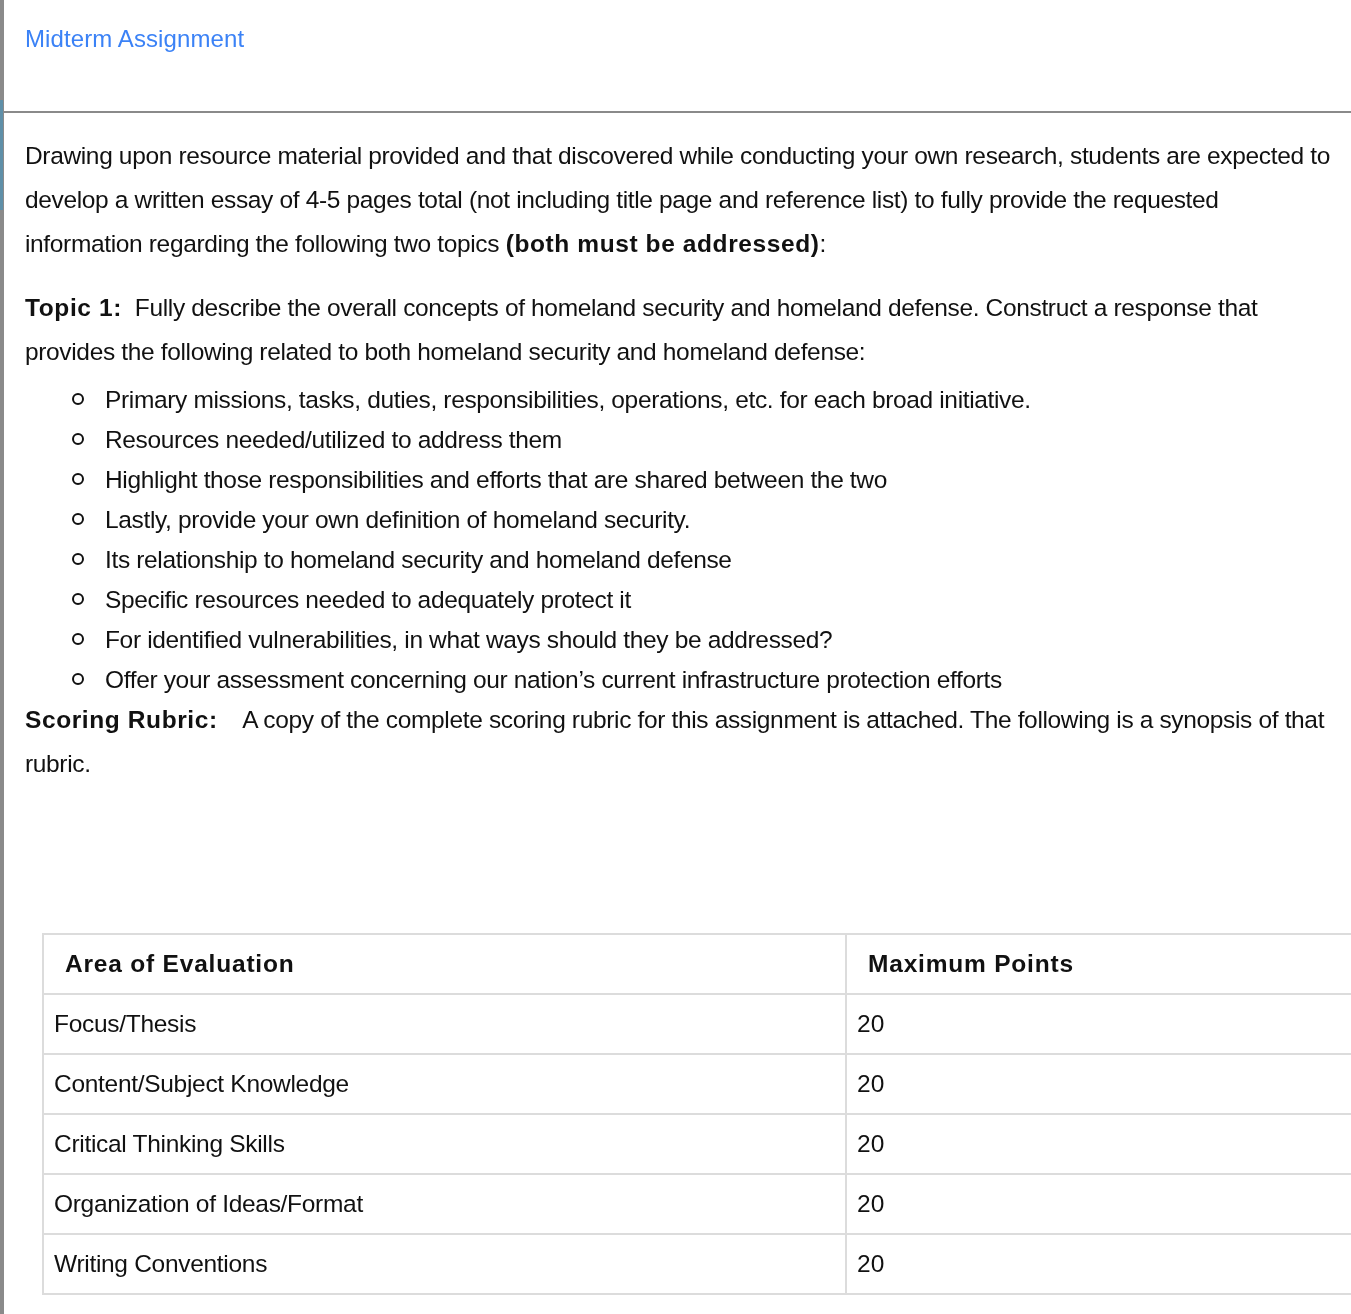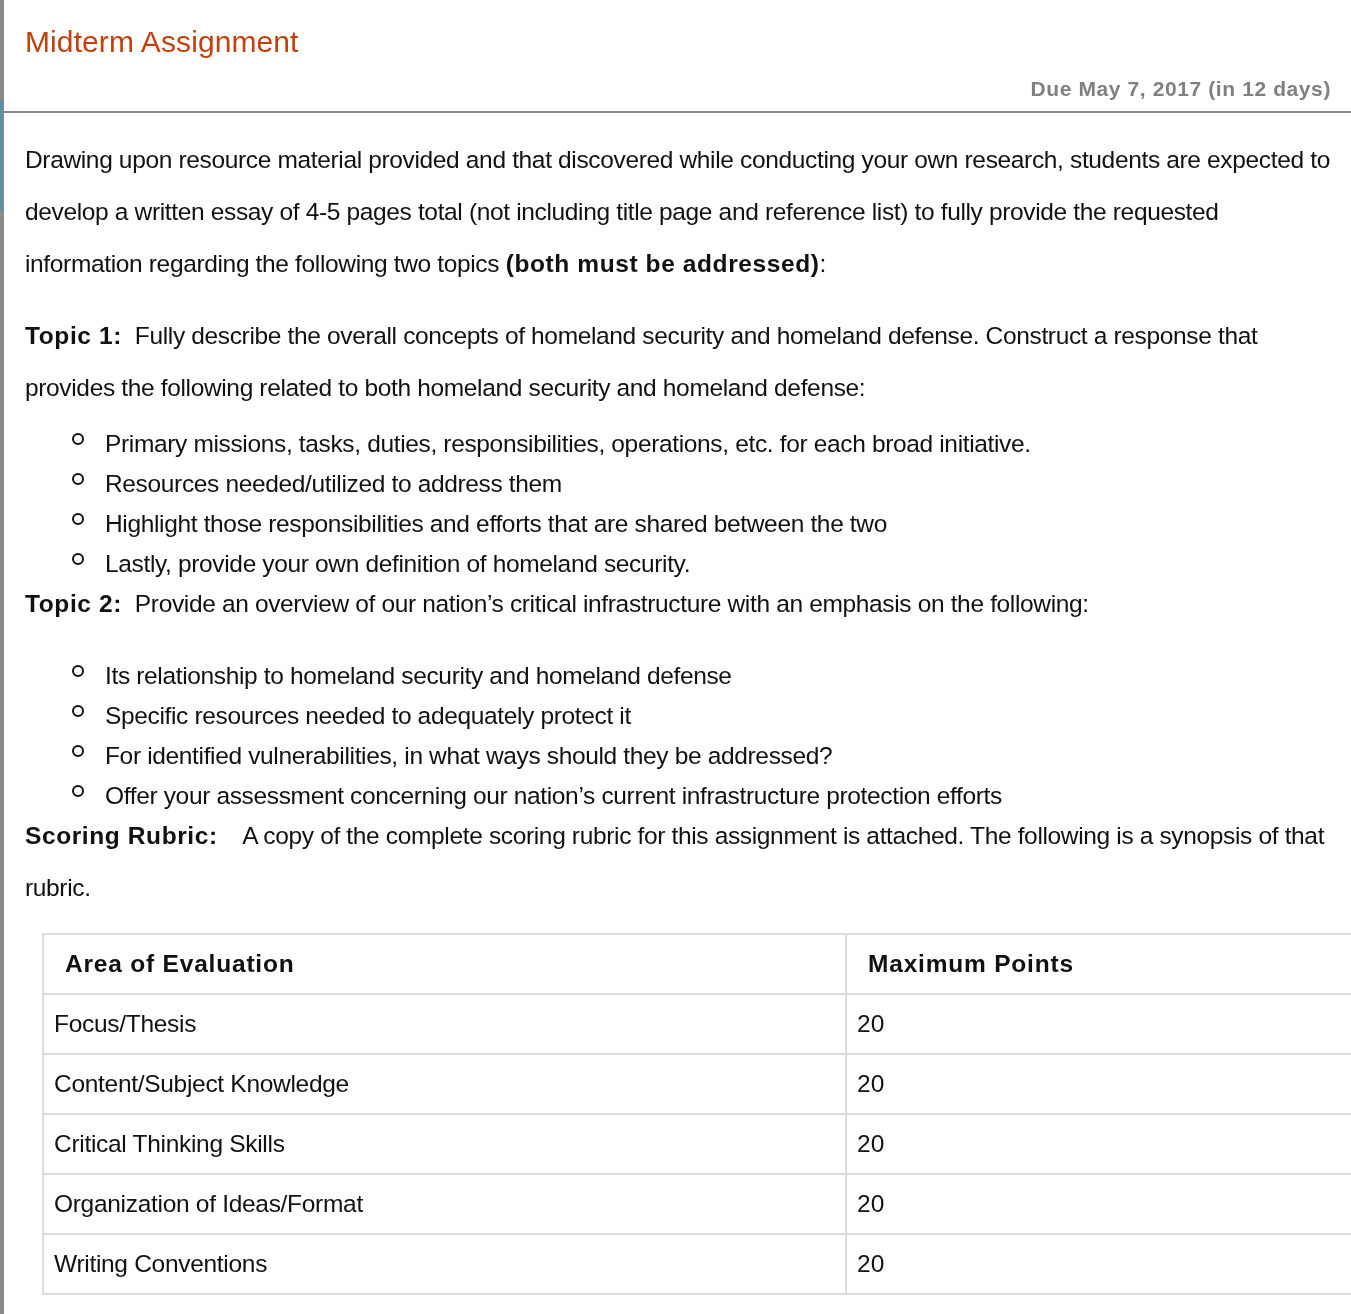--- a/index.html
+++ b/index.html
@@ -36,41 +36,41 @@
       left: 4px;
       top: 0;
       width: 1347px;
       height: 111px;
       border-bottom: 2px solid #8a8a8a;
     }
     .title {
       position: absolute;
       left: 21px;
       top: 25px;
-      font-size: 30px;
-      color: #c2410c;
+      font-size: 24px;
+      color: #3b82f6;
       letter-spacing: 0.1px;
       text-align: center;
     }
     .due {
       position: absolute;
       right: 20px;
       top: 77px;
       font-size: 21px;
       font-weight: bold;
       color: #808080;
       letter-spacing: 0.6px;
     }
     .content {
       position: absolute;
       left: 25px;
       top: 134px;
       width: 1310px;
       font-size: 24.5px;
-      line-height: 52px;
+      line-height: 44px;
       letter-spacing: -0.35px;
     }
     p { margin: 0; }
     .intro { margin-bottom: 20px; }
     .strong {
       font-weight: bold;
       letter-spacing: 0.6px;
     }
     .topic1 { margin-bottom: 4px; }
     ul.bullets {
@@ -121,36 +121,34 @@
     .td-points { padding-left: 10px !important; }
   </style>
 </head>
 <body>
 
 <div class="left-edge"></div>
 <div class="left-edge-accent"></div>
 
 <div class="header">
   <div class="title">Midterm Assignment</div>
-  <div class="due">Due May 7, 2017 (in 12 days)</div>
 </div>
 
 <div class="content">
   <p class="intro"><span>Drawing upon resource material provided and that discovered while conducting your own research, students are expected to develop a written essay of 4-5 pages total (not including title page and reference list) to fully provide the requested information regarding the following two topics </span><span class="strong">(both must be addressed)</span><span>:</span></p>
 
   <p class="topic1"><span class="strong">Topic 1:</span>&nbsp; <span>Fully describe the overall concepts of homeland security and homeland defense. Construct a response that provides the following related to both homeland security and homeland defense:</span></p>
 
   <ul class="bullets list1">
     <li><span class="bullet-icon"></span><span>Primary missions, tasks, duties, responsibilities, operations, etc. for each broad initiative.</span></li>
     <li><span class="bullet-icon"></span><span>Resources needed/utilized to address them</span></li>
     <li><span class="bullet-icon"></span><span>Highlight those responsibilities and efforts that are shared between the two</span></li>
     <li><span class="bullet-icon"></span><span>Lastly, provide your own definition of homeland security.</span></li>
   </ul>
 
-  <p class="topic2"><span class="strong">Topic 2:</span>&nbsp; <span>Provide an overview of our nation’s critical infrastructure with an emphasis on the following:</span></p>
 
   <ul class="bullets">
     <li><span class="bullet-icon"></span><span>Its relationship to homeland security and homeland defense</span></li>
     <li><span class="bullet-icon"></span><span>Specific resources needed to adequately protect it</span></li>
     <li><span class="bullet-icon"></span><span>For identified vulnerabilities, in what ways should they be addressed?</span></li>
     <li><span class="bullet-icon"></span><span>Offer your assessment concerning our nation’s current infrastructure protection efforts</span></li>
   </ul>
 
   <p><span class="strong">Scoring Rubric:</span>&nbsp;&nbsp;&nbsp; <span>A copy of the complete scoring rubric for this assignment is attached. The following is a synopsis of that rubric.</span></p>
 </div>

